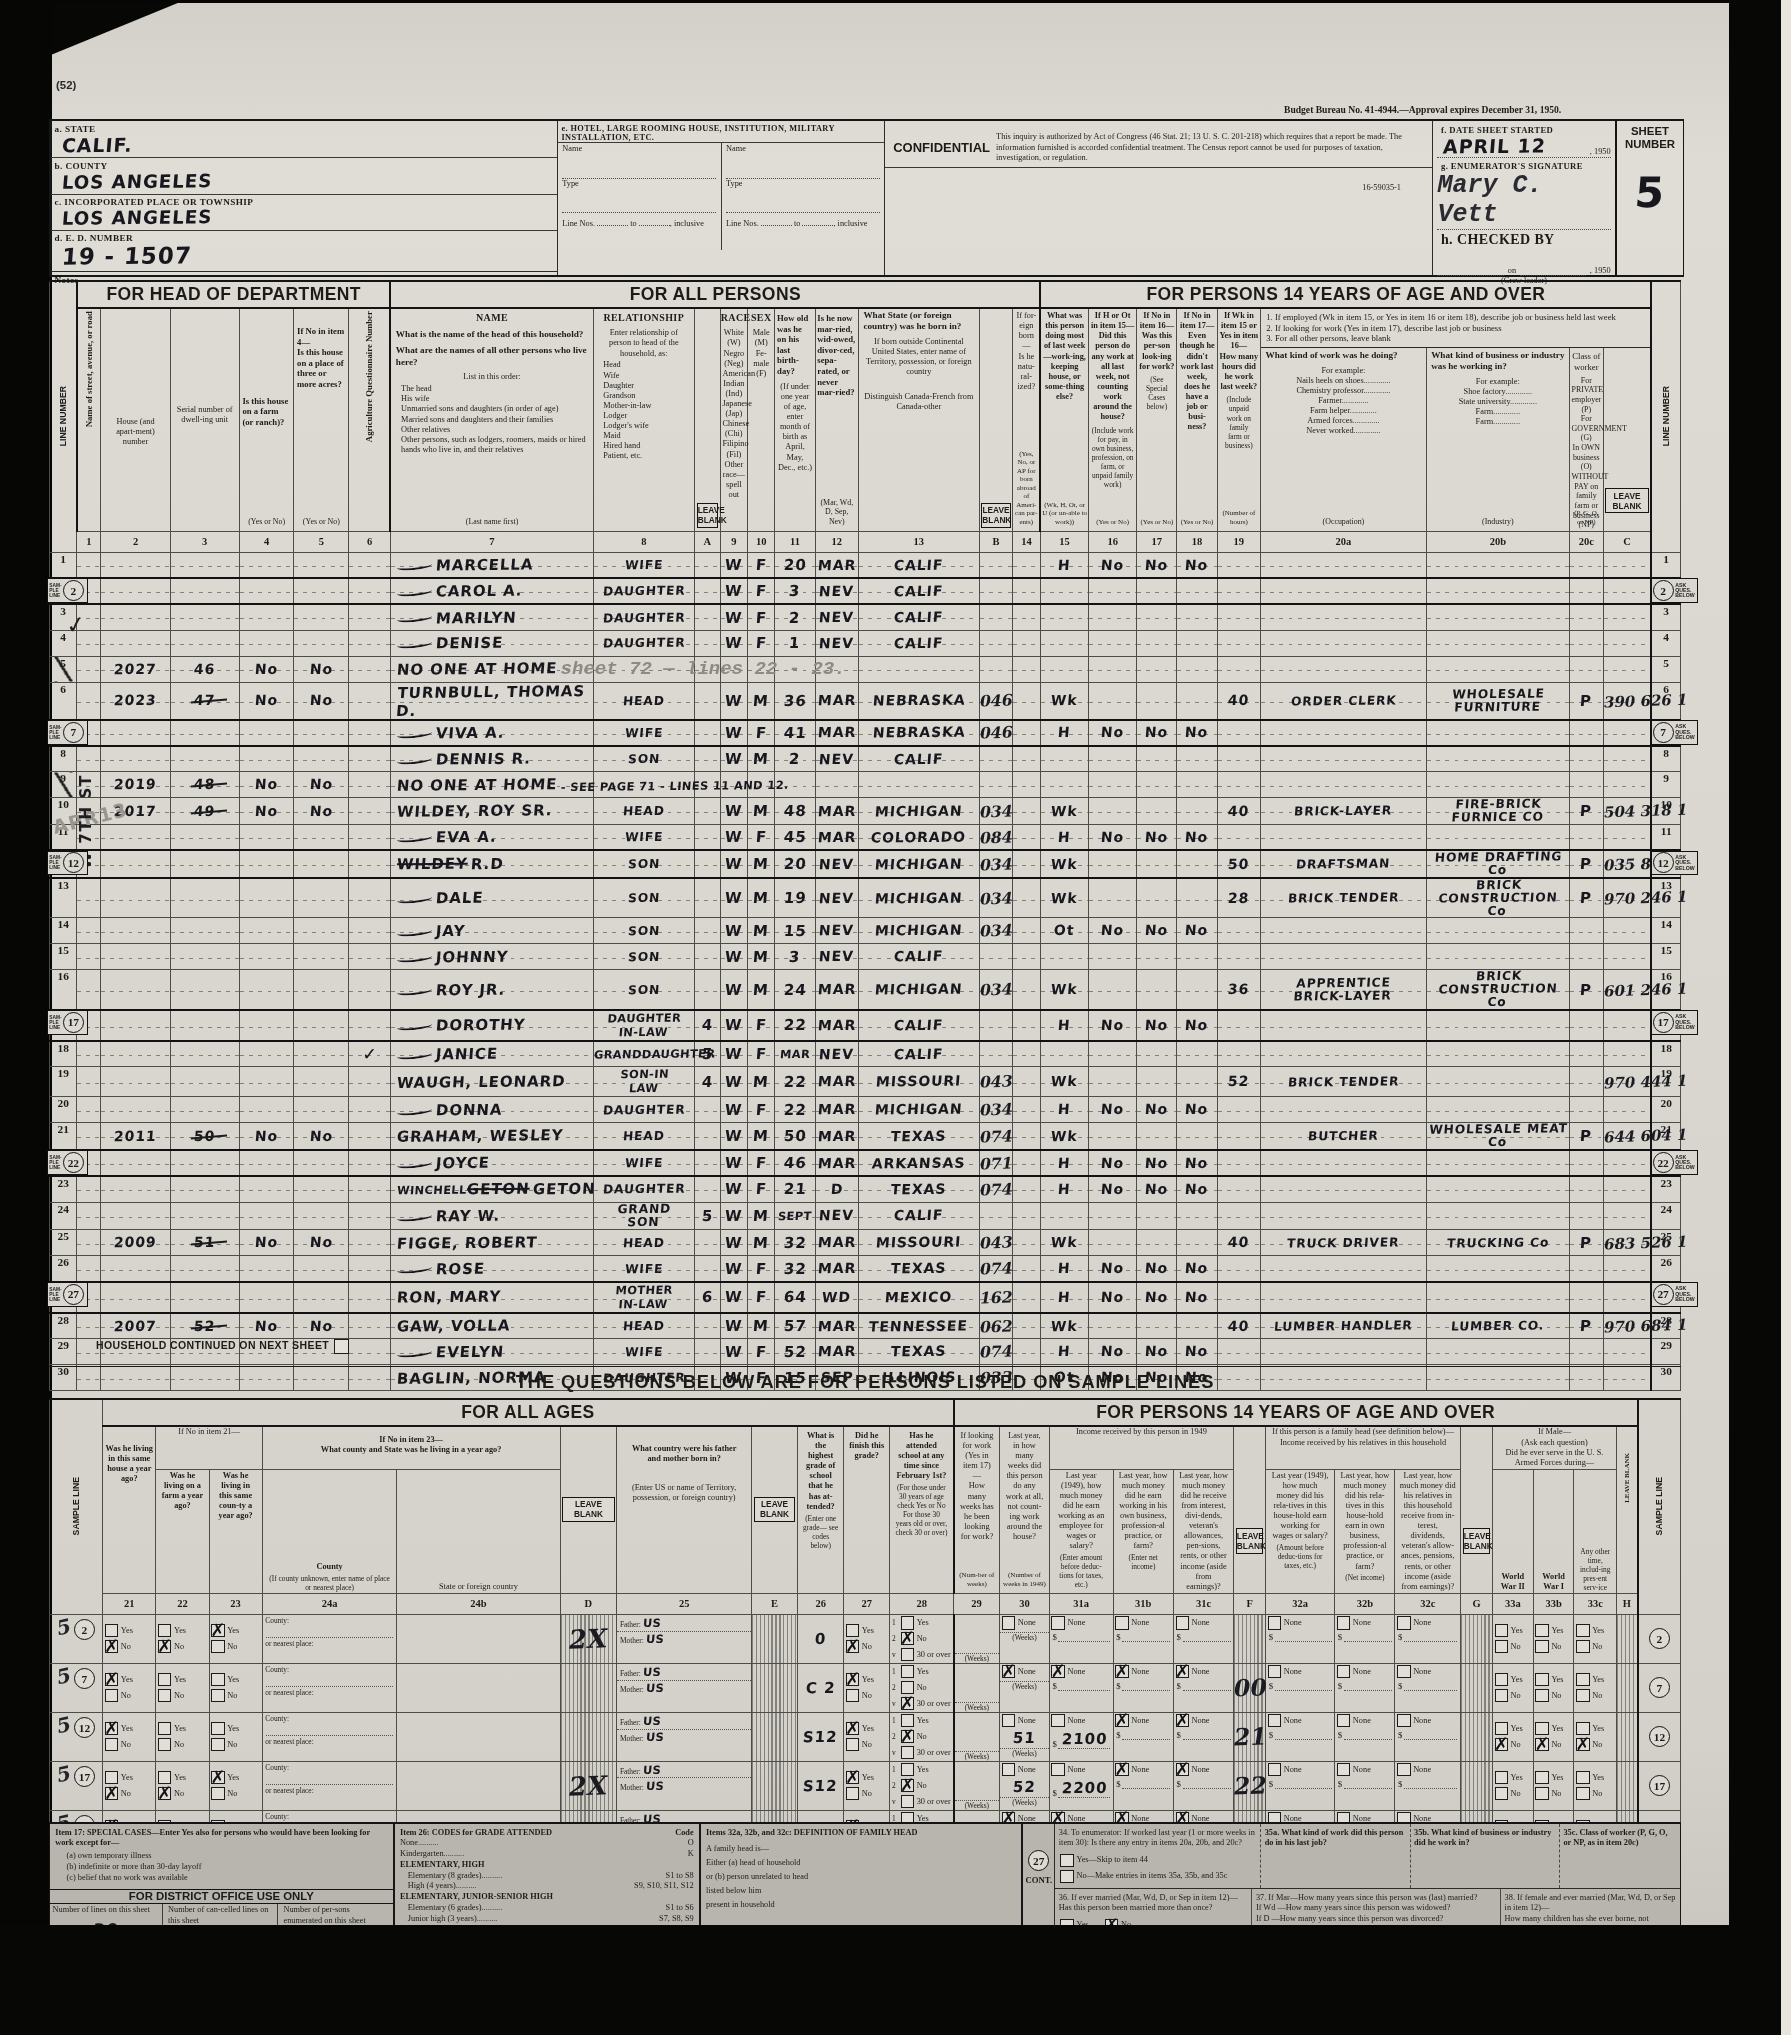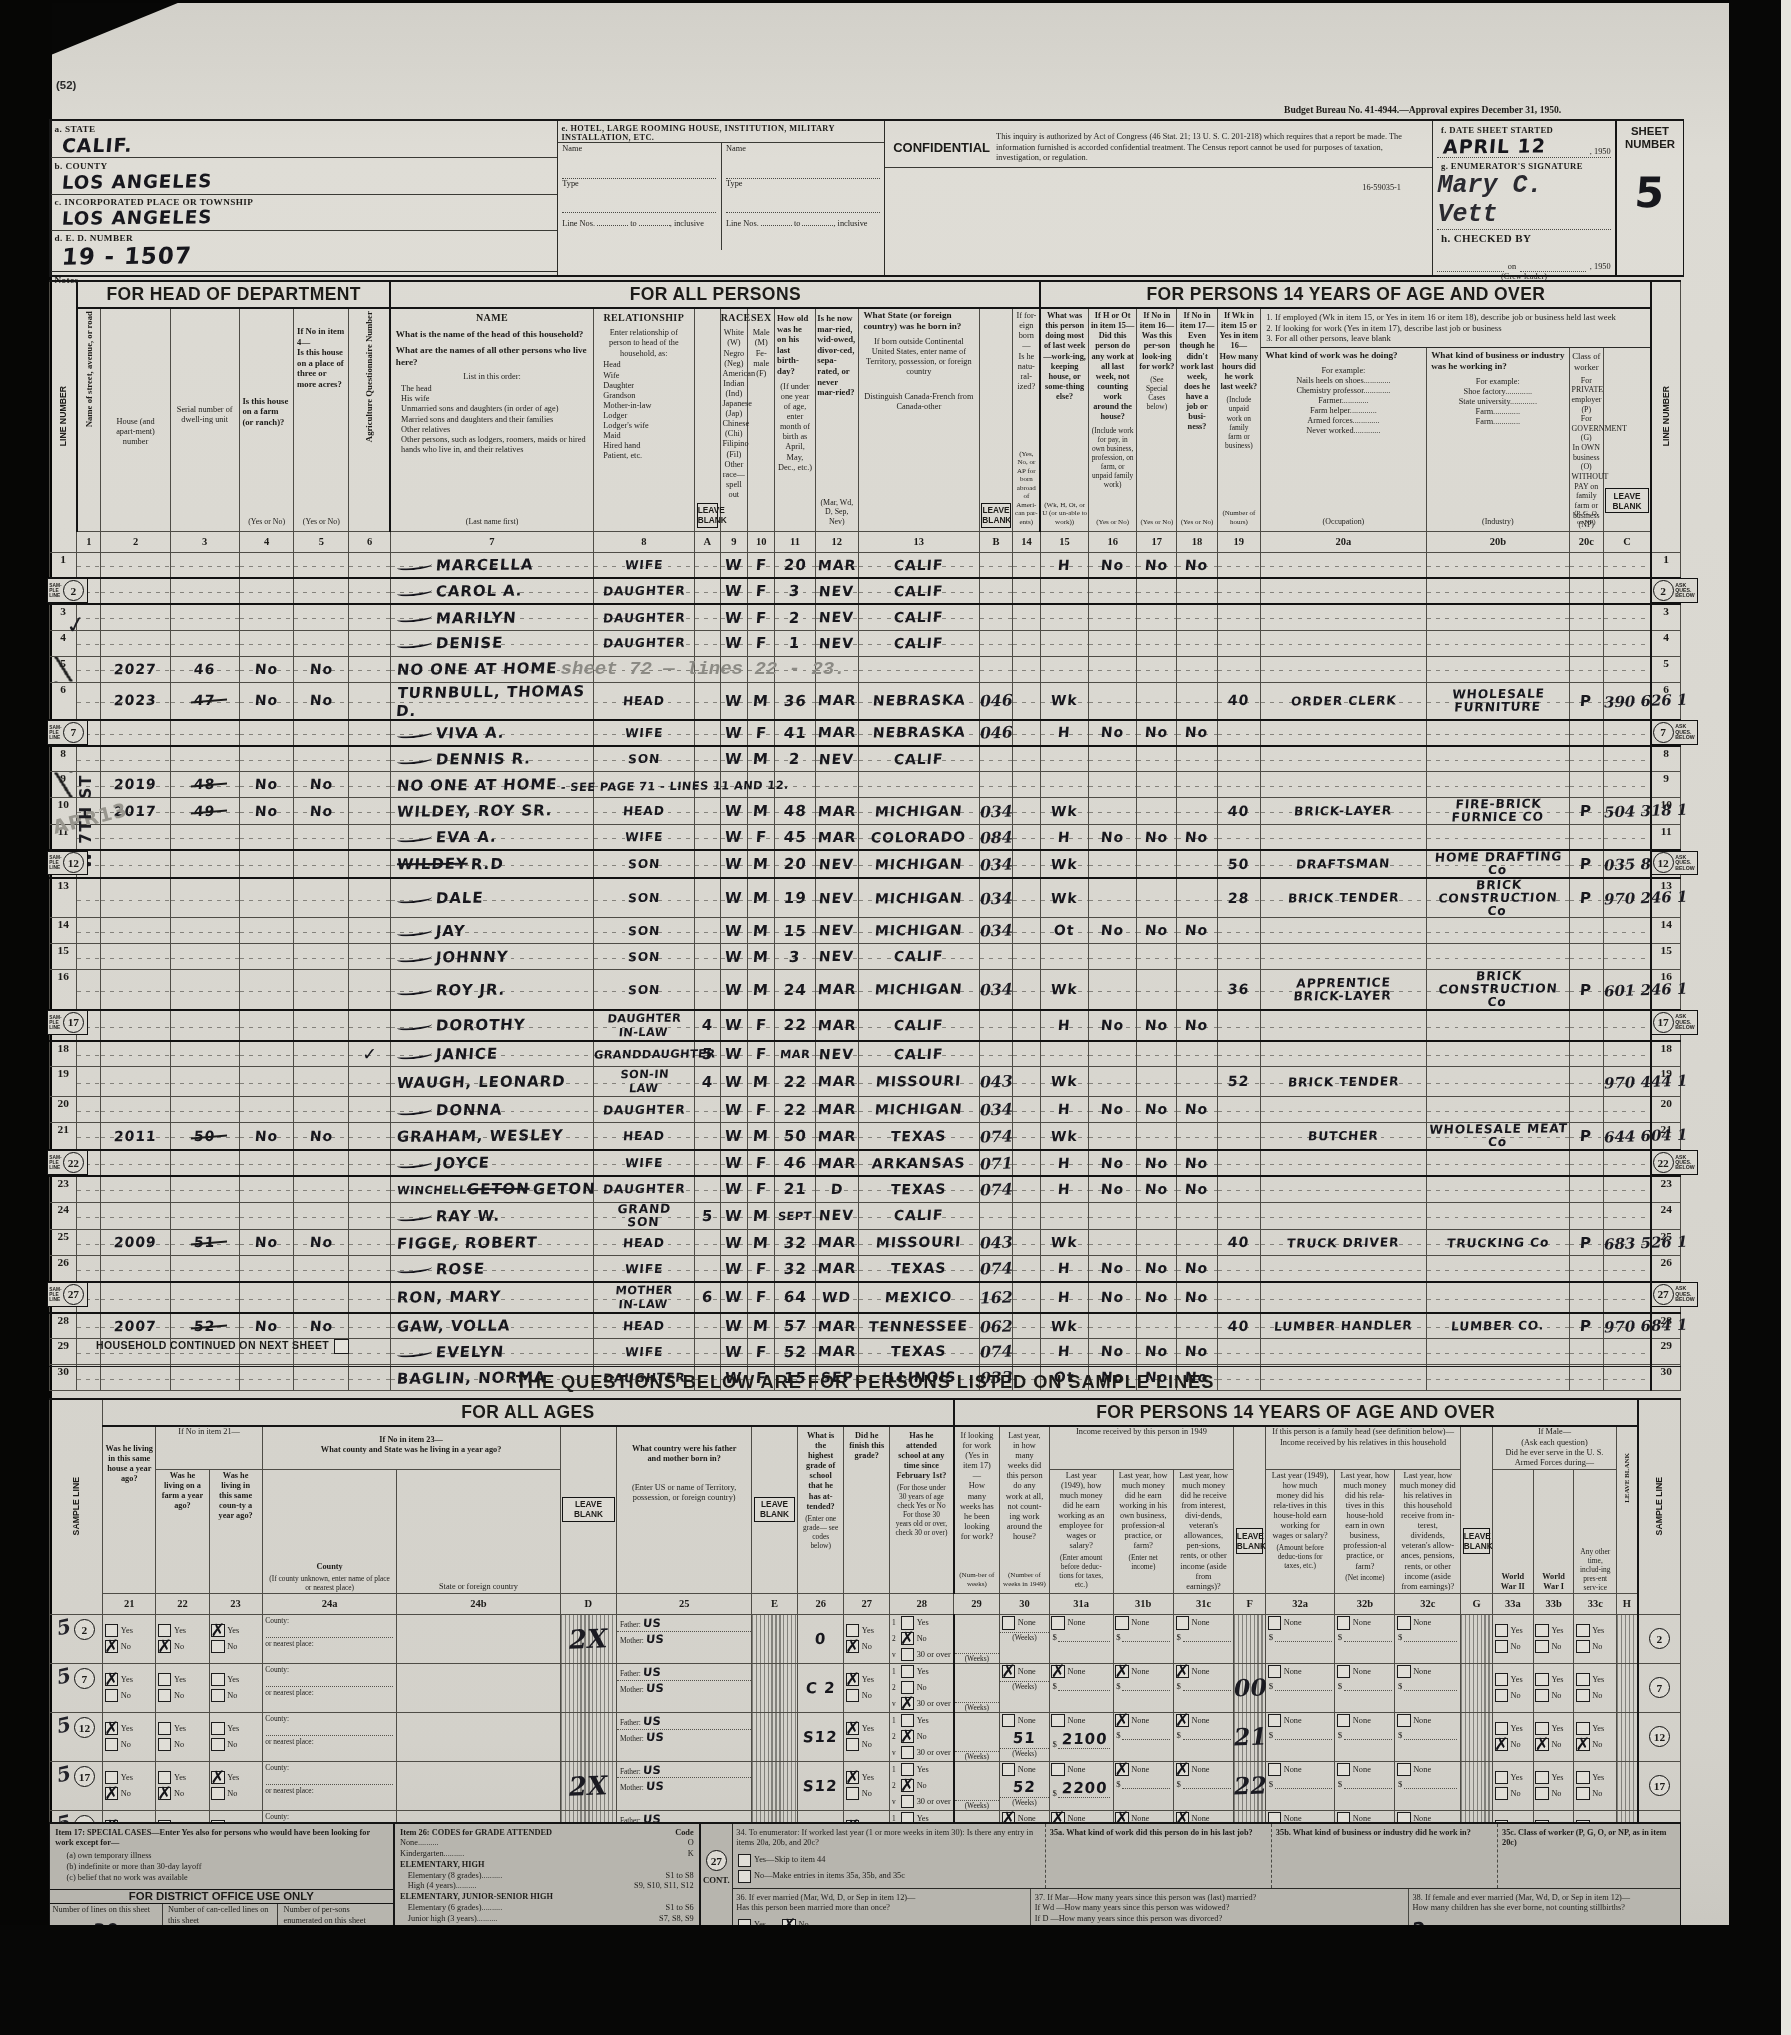--- a/index.html
+++ b/index.html
@@ -158,21 +158,21 @@
     <div style="flex:1;padding:1.7px 4.4px;position:relative;">
       <div class="flab" style="font-size:8.7px">f. DATE SHEET STARTED</div>
       <div style="border-bottom:1.3px dotted #4a4a44;display:flex;justify-content:space-between;align-items:flex-end;">
         <span class="hw" style="font-size:19px;padding-left:6.1px">APRIL 12</span>
         <span class="smallprint">, 1950</span>
       </div>
       <div class="flab" style="font-size:8.7px">g. ENUMERATOR'S SIGNATURE</div>
       <div style="border-bottom:1.3px dotted #4a4a44;">
         <span class="cur" style="font-size:25px">Mary C. Vett</span>
       </div>
-      <div class="flab" style="font-size:11px">h. CHECKED BY</div>
+      <div class="flab" style="font-size:14px">h. CHECKED BY</div>
       <div class="smallprint" style="margin-top:17.5px;display:flex;gap:3.5px;align-items:flex-end;">
         <span class="uline" style="flex:1"></span>
           <span>on</span>
           <span class="uline" style="flex:1"></span>
           <span>, 1950</span>
       </div>
       <div class="smallprint" style="text-align:center">(Crew leader)</div>
     </div>
     <div style="width:66px;border-left:2.2px solid #141414;text-align:center;padding-top:4.4px;">
       <div class="bsans" style="font-size:11.4px;line-height:1.1">SHEET NUMBER</div>
@@ -2488,20 +2488,28 @@
         <div class="coderow">
           <span class="lab" style="padding-left:7.9px">Undergraduate (4 years)..........</span>
           <span>C1, C2, C3, C4</span>
         </div>
         <div class="coderow">
           <span class="lab" style="padding-left:7.9px">Graduate or professional school (1 year or more)..........</span>
           <span>C5</span>
         </div>
       </div>
   </div>
+  <div class="fbox" style="width:19%;">
+    <div style="font-weight:bold">Items 32a, 32b, and 32c: DEFINITION OF FAMILY HEAD</div>
+    <div style="white-space:pre-line;margin-top:3.5px;line-height:1.7">A family head is—
+Either (a) head of household
+or (b) person unrelated to head
+listed below him
+present in household</div>
+  </div>
   <div class="fbox" style="flex:1;padding:0;display:flex;">
     <div style="width:31px;border-right:1.3px solid #2a2a26;text-align:center;padding-top:26px;">
       <span class="circ">27</span>
       <div style="font:bold 8.7px 'Liberation Serif',serif;margin-top:3.5px">CONT.</div>
     </div>
     <div style="flex:1;display:flex;flex-direction:column;">
       <div style="flex:1.2;display:flex;border-bottom:1.3px solid #2a2a26;">
         <div style="flex:1.4;padding:3.5px;border-right:0.9px dashed #4a4a44;">
           <div>34.  To enumerator: If worked last year (1 or more weeks in item 30): Is there any entry in items 20a, 20b, and 20c?</div>
           <div class="cbrow" style="margin-top:3.5px">

